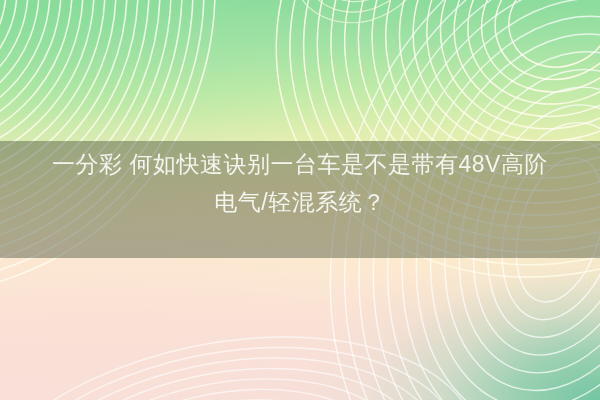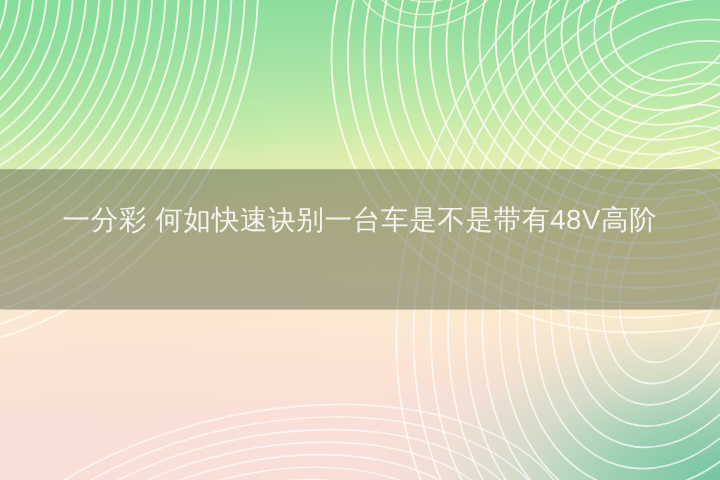--- a/index.html
+++ b/index.html
@@ -205,15 +205,16 @@
         <ellipse cx="300" cy="60" rx="208" ry="290" transform="rotate(16 300 60)"></ellipse>
         <ellipse cx="300" cy="60" rx="222" ry="308" transform="rotate(16 300 60)"></ellipse>
       </g>
     </svg>
   </div>
 
   <div class="caption-band"></div>
 
   <div class="caption-text">
     <div class="caption-line-1">一分彩 何如快速诀别一台车是不是带有48V高阶</div>
+    <div class="caption-line-2">电气/轻混系统？</div>
   </div>
 
 </div>
 
 </body></html>

